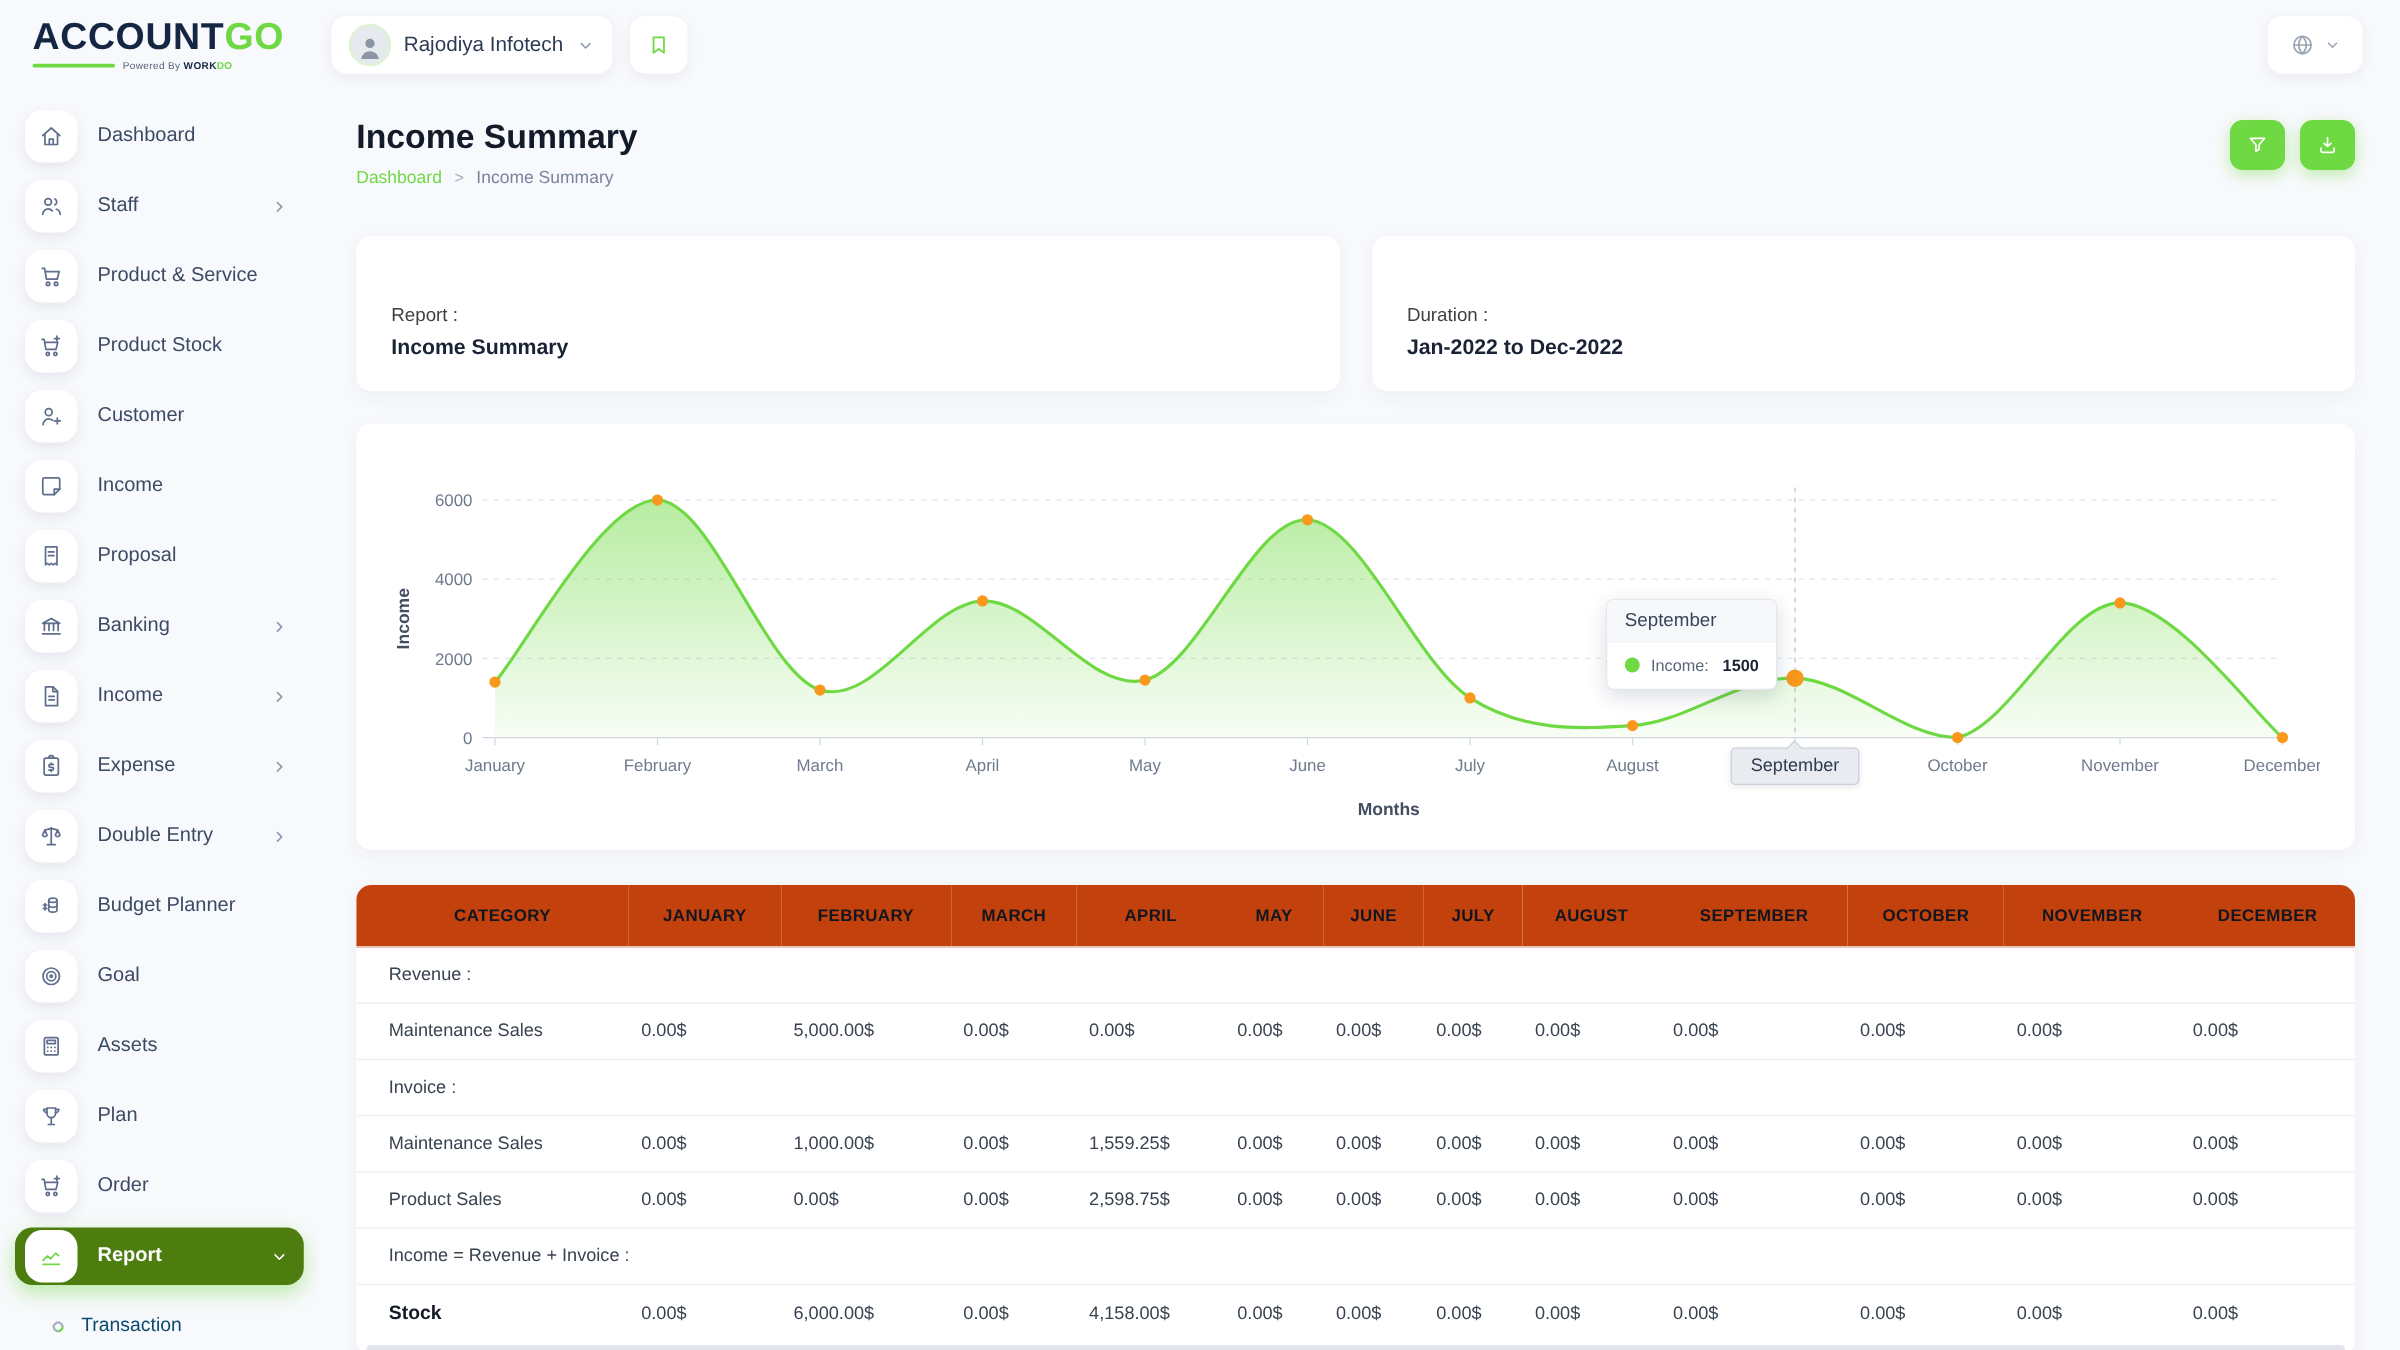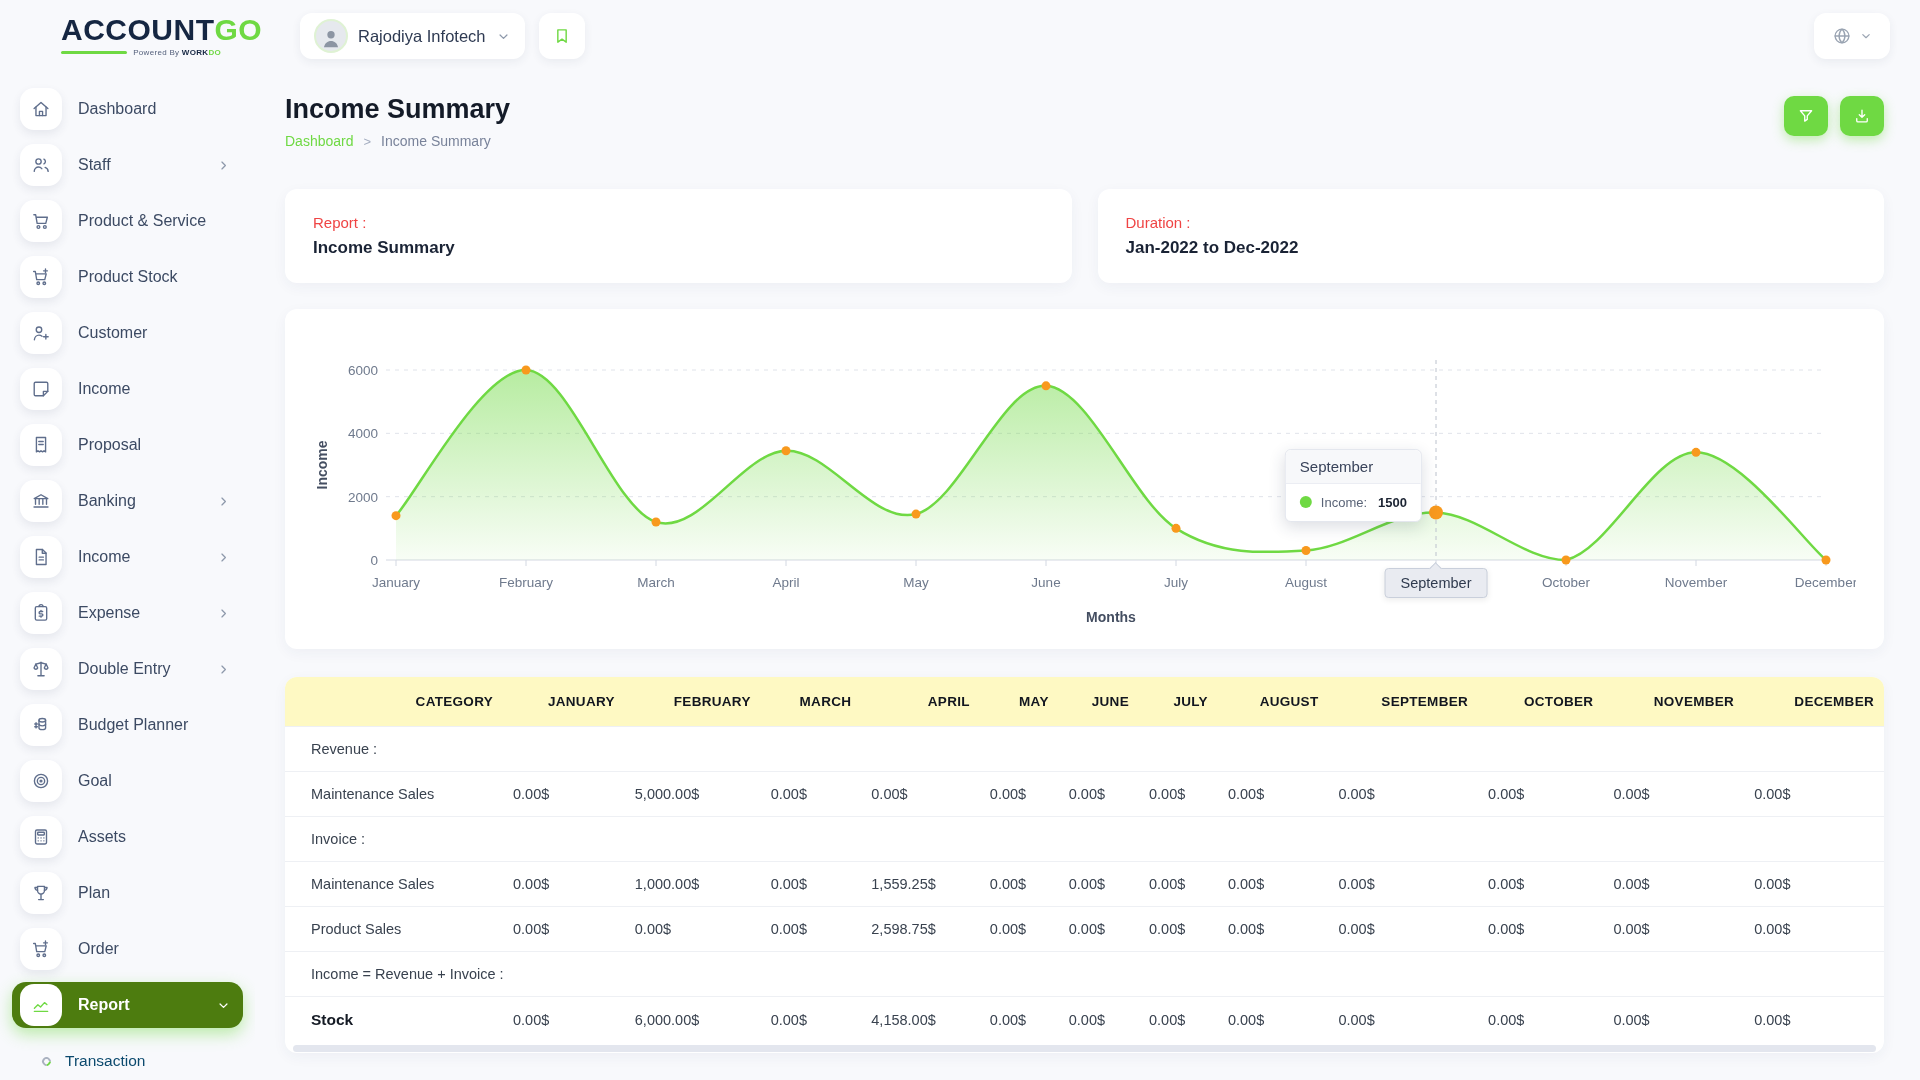--- a/index.html
+++ b/index.html
@@ -1,20 +1,20 @@
 <!DOCTYPE html>
 <html><head>
 <meta charset="utf-8">
 <style>
   * { margin:0; padding:0; box-sizing:border-box; }
   html,body { width:1920px; height:1080px; overflow:hidden; }
   body { background:#f8f9fc; font-family:"Liberation Sans", sans-serif; color:#2b3445; }
 
   
-  .topbar { height:72px; display:flex; align-items:center;padding-left:35px; }
+  .topbar { height:72px; display:flex; align-items:center; }
   .logo { width:255px; padding-left:26px; cursor:pointer; }
   .logo-text { font-size:30px; font-weight:bold; letter-spacing:.5px; color:#152642; line-height:1; }
   .logo-text .go { color:#6fd943; }
   .logo-sub { display:flex; align-items:center; gap:6px; margin-top:3px; width:160px;justify-content:space-between; }
   .logo-bar { flex:1; height:3px; background:#6fd943; border-radius:2px; }
   .tagline { font-size:8px; color:#55617c; letter-spacing:.3px; white-space:nowrap; }
   .tagline b { color:#152642; } .tagline .tg-go { color:#6fd943; font-weight:bold; }
   .topbar-main { flex:1; display:flex; align-items:center; justify-content:space-between; padding:0 30px 0 10px; }
   .topbar-left { display:flex; align-items:center; gap:14px; }
   .pill { background:#fff; border:none; border-radius:12px; box-shadow:0 3px 10px rgba(40,50,80,.07);
@@ -57,21 +57,21 @@
   .bc-sep { color:#a4adc0; font-size:13px; }
   .page-actions { display:flex; gap:12px; }
   .act-btn { width:44px; height:40px; border-radius:10px; background:#6fd943; border:none; color:#fff;
              display:flex; align-items:center; justify-content:center; cursor:pointer;
              box-shadow:0 4px 12px rgba(111,217,67,.42); }
 
   
   .card { background:#fff; border-radius:12px; box-shadow:0 4px 14px rgba(40,55,90,.05); }
   .info-cards { display:flex; gap:26px; margin-top:40px; }
   .info { flex:1; padding:25px 28px; }
-  .info-label { font-size:15px; color:#ef4444; margin-bottom:7px; }
+  .info-label { font-size:15px; color:#404040; margin-bottom:7px;margin-top:30px; }
   .info-value { font-size:17px; font-weight:bold; color:#1a2335; }
 
   
   .chart-card { margin-top:26px; padding:26px 26px 10px; }
   .chart-wrap { position:relative; }
   #chartSvg .tick { fill:#6f7a8d; font-size:13.5px; font-family:"Liberation Sans",sans-serif; }
   #chartSvg .axis-title { fill:#444e61; font-size:14px; font-weight:bold; font-family:"Liberation Sans",sans-serif; }
   .tooltip { position:absolute; background:#fff; border:1px solid #e4e7ee; border-radius:6px;
              box-shadow:0 5px 16px rgba(40,50,80,.16); min-width:132px; z-index:3; }
   .tt-title { padding:8px 14px; font-size:15px; color:#39435a; border-bottom:1px solid #ebedf3;
@@ -82,22 +82,22 @@
   .axis-label-box { position:absolute; transform:translateX(-50%); background:#e9ebf1;
                     border:1px solid #c9cfdb; color:#2f3a4e; font-size:14.5px; padding:6px 15px;
                     border-radius:4px; z-index:2; box-shadow:0 2px 6px rgba(0,0,0,.08); }
   .axis-label-box::before { content:''; position:absolute; top:-5px; left:50%;
                     transform:translateX(-50%) rotate(45deg); width:8px; height:8px; background:#e9ebf1;
                     border-left:1px solid #c9cfdb; border-top:1px solid #c9cfdb; }
 
   
   .table-card { margin-top:28px; overflow:hidden; position:relative; padding-bottom:10px; }
   table { width:100%; border-collapse:collapse; }
-  th { text-align:right; font-size:13.5px; letter-spacing:.3px; color:#12161f; padding:17px 10px;
-       background:#fef9c3; font-weight:bold; text-transform:uppercase; white-space:nowrap; }
+  th { text-align:center; font-size:13.5px; letter-spacing:.3px; color:#12161f; padding:17px 10px;
+       background:#c2410c; font-weight:bold; text-transform:uppercase; white-space:nowrap; }
   th:first-child, td:first-child { padding-left:26px; width:218px; }
   td { font-size:14.5px; color:#39424f; padding:14px 10px; border-top:1px solid #eef0f4; white-space:nowrap; }
   tr.total-row td.cat { font-weight:bold; font-size:15.5px; color:#141a24; }
   .hscroll { position:absolute; bottom:0; left:0; right:0; height:9px; }
   .hthumb { height:7px; margin:1px 8px; background:#e3e6ee; border-radius:4px; cursor:pointer; }
 </style>
 </head>
 <body>
 
 <header class="topbar">

